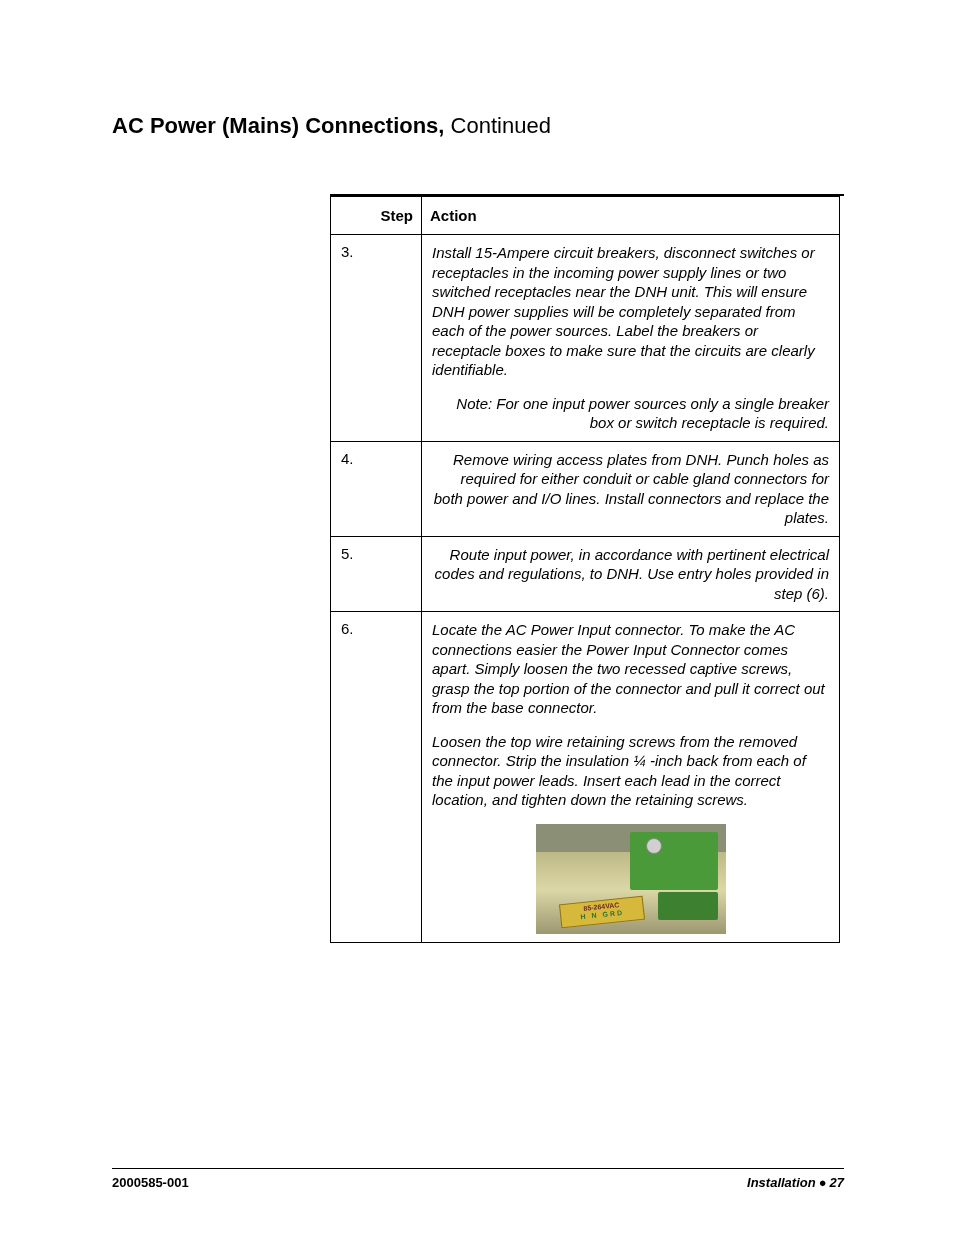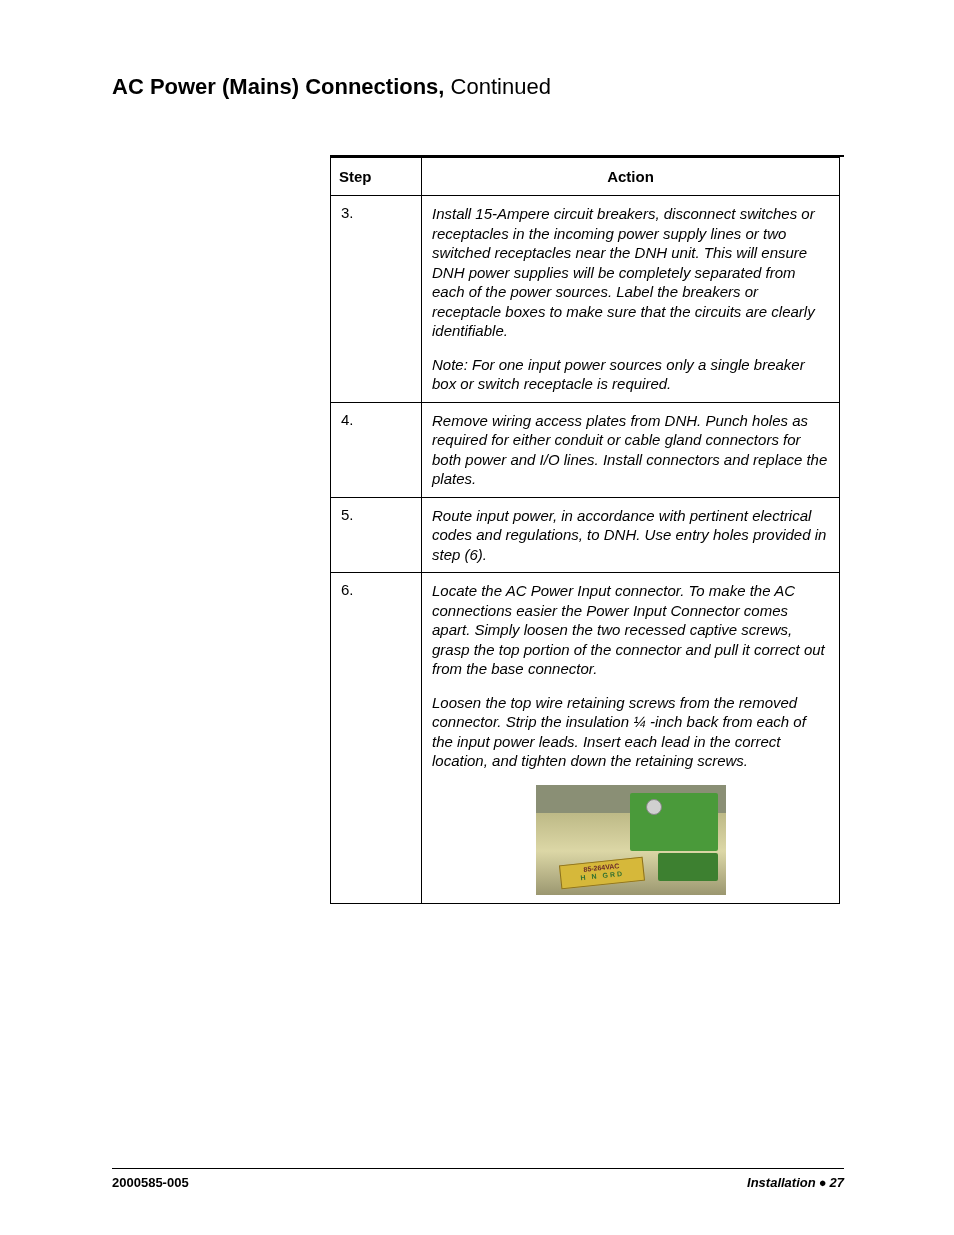--- a/index.html
+++ b/index.html
@@ -10,21 +10,21 @@
     color: #000000;
     width: 954px;
     height: 1235px;
     position: relative;
   }
   .page {
     width: 954px;
     height: 1235px;
     position: relative;
     box-sizing: border-box;
-    padding: 74px 110px 0 112px;
+    padding: 113px 110px 0 112px;
   }
   .heading {
     font-size: 22px;
     font-weight: bold;
     margin-bottom: 55px;
   }
   .heading .cont {
     font-weight: normal;
   }
   .table-wrap {
@@ -36,38 +36,39 @@
     width: 510px;
     font-size: 15px;
   }
   th, td {
     border: 1px solid #000;
     padding: 8px 10px;
     vertical-align: top;
     text-align: left;
   }
   th {
-    text-align: center;
+    text-align: left;
     font-weight: bold;
     padding: 10px 8px;
   }
   th.step-col, td.step-col {
     width: 70px;
     text-align: left;
   }
   th.step-col {
-    text-align: left;
+    text-align: right;
   }
   .action p {
     margin: 0 0 14px 0;
     line-height: 1.3;
     font-style: italic;
   }
   .action p:last-child {
     margin-bottom: 0;
+    text-align: right;
   }
   .connector-img {
     display: block;
     margin: 14px auto 0 auto;
     width: 190px;
     height: 110px;
     background: linear-gradient(to bottom, #8a8f75 0%, #8a8f75 25%, #bdb986 25%, #dcd7a6 60%, #9b9770 100%);
     position: relative;
     overflow: hidden;
   }
@@ -193,19 +194,19 @@
                   <div class="line2">H N GRD</div>
                 </div>
               </div>
             </td>
           </tr>
         </tbody>
     </table>
   </div>
 
   <div class="footer">
-    <span>2000585-005</span>
+    <span>2000585-001</span>
     <span class="footer-right">
       <span>Installation</span><span class="bullet">●</span><span>27</span>
     </span>
   </div>
 
 </div>
 
 </body></html>

